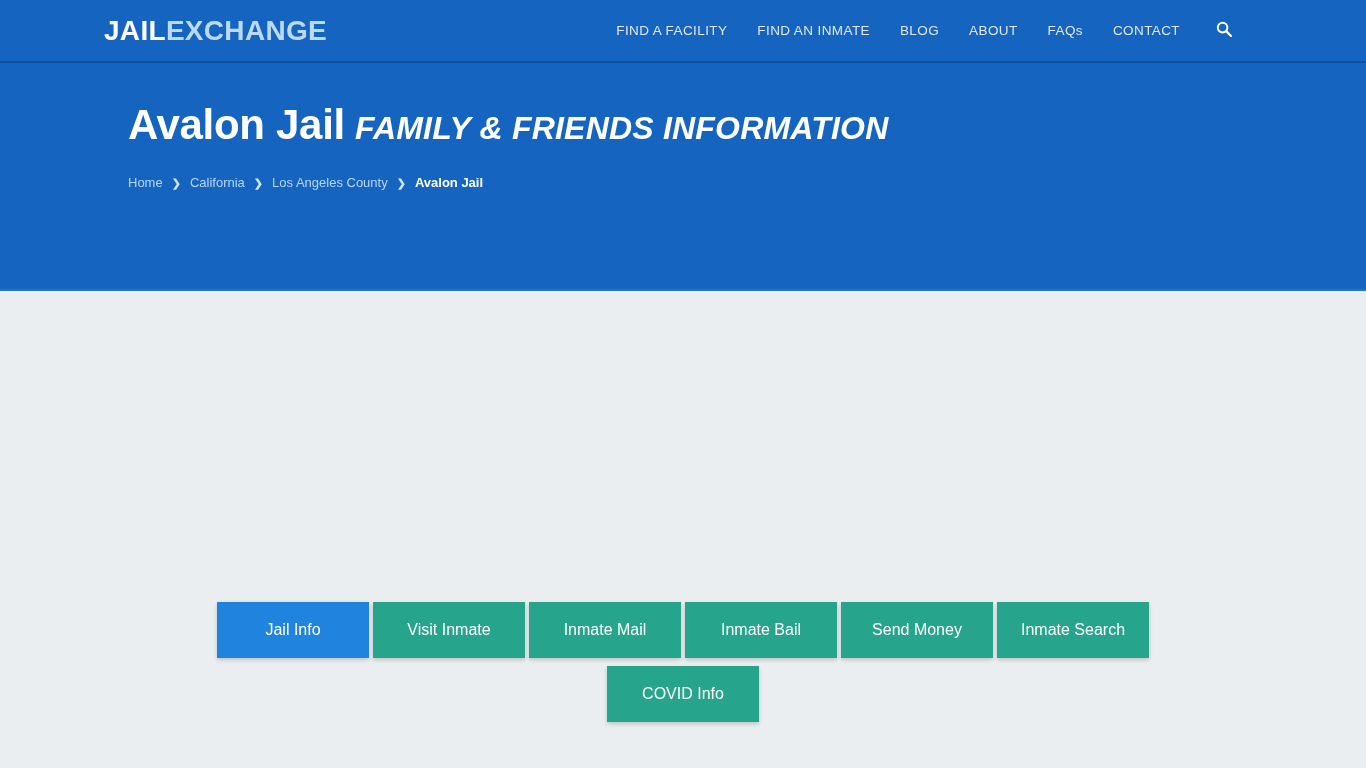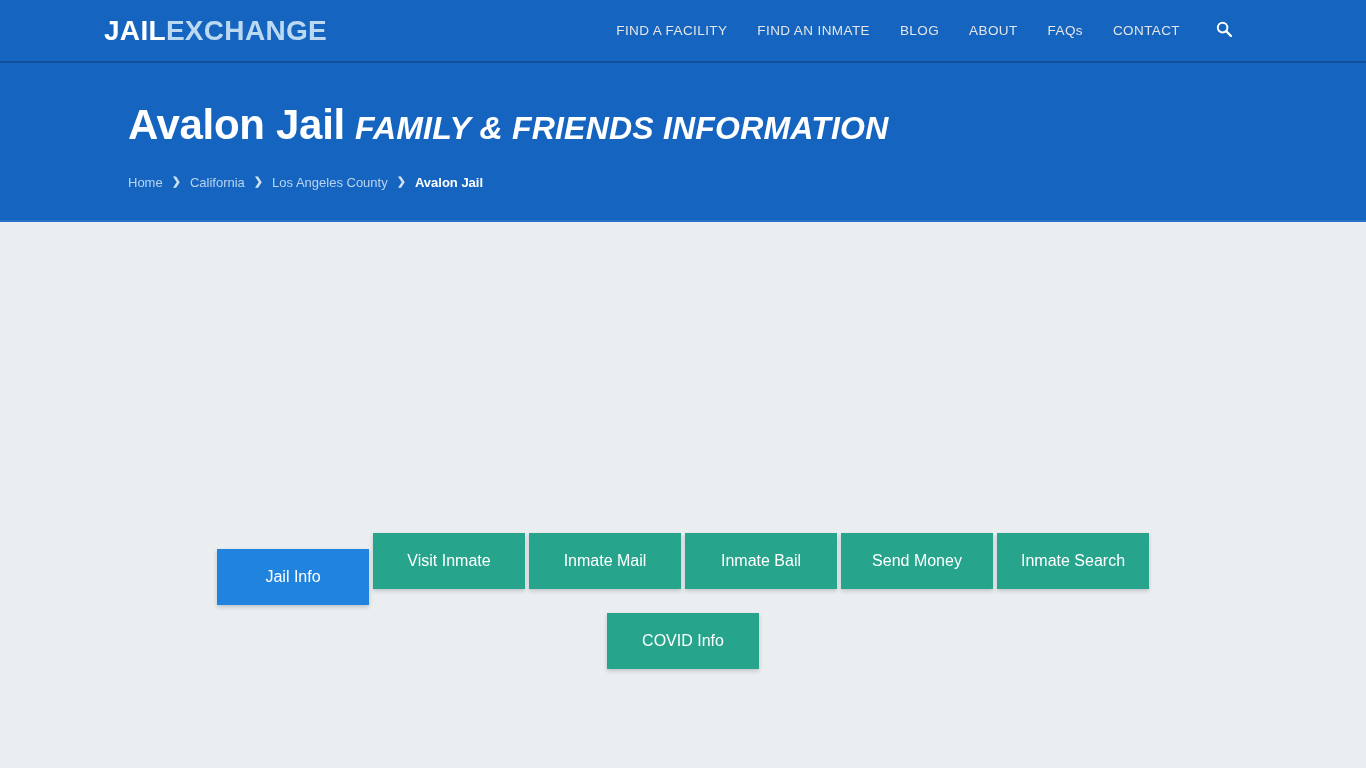--- a/index.html
+++ b/index.html
@@ -70,21 +70,21 @@
     cursor: pointer;
     padding: 0 0 0 6px;
     display: flex;
     align-items: center;
     color: #ffffff;
   }
 
   
   .hero {
     background: #1565c0;
-    height: 159px;
+    height: 228px;
     padding: 0 128px;
     position: relative;
   }
 
   .page-title {
     padding-top: 40px;
     white-space: nowrap;
     line-height: 1.05;
   }
   .title-main {
@@ -98,21 +98,21 @@
     font-size: 32px;
     font-weight: bold;
     font-style: italic;
     letter-spacing: 0.2px;
     margin-left: 10px;
   }
 
   .breadcrumb {
     margin-top: 28px;
     display: flex;
-    align-items: flex-start;
+    align-items: flex-end;
     font-size: 13px;
     white-space: nowrap;
   }
   .crumb {
     color: #b9d4ee;
     text-decoration: none;
   }
   .crumb.current {
     color: #ffffff;
     font-weight: bold;
@@ -169,21 +169,20 @@
     text-align: center;
     text-decoration: none;
     cursor: pointer;
     white-space: nowrap;
     box-shadow: 0 2px 4px rgba(0,0,0,0.18);
     display: inline-block;
   }
 
   .jailbtn.active {
     background: #2084de;
-    margin-top: 16px;
   }
 </style>
 </head>
 <body>
 
 <header class="site-header">
   <div class="header-inner">
 
     <a href="#" class="brand">
       <span class="brand-jail">JAIL</span><span class="brand-exchange">EXCHANGE</span>

